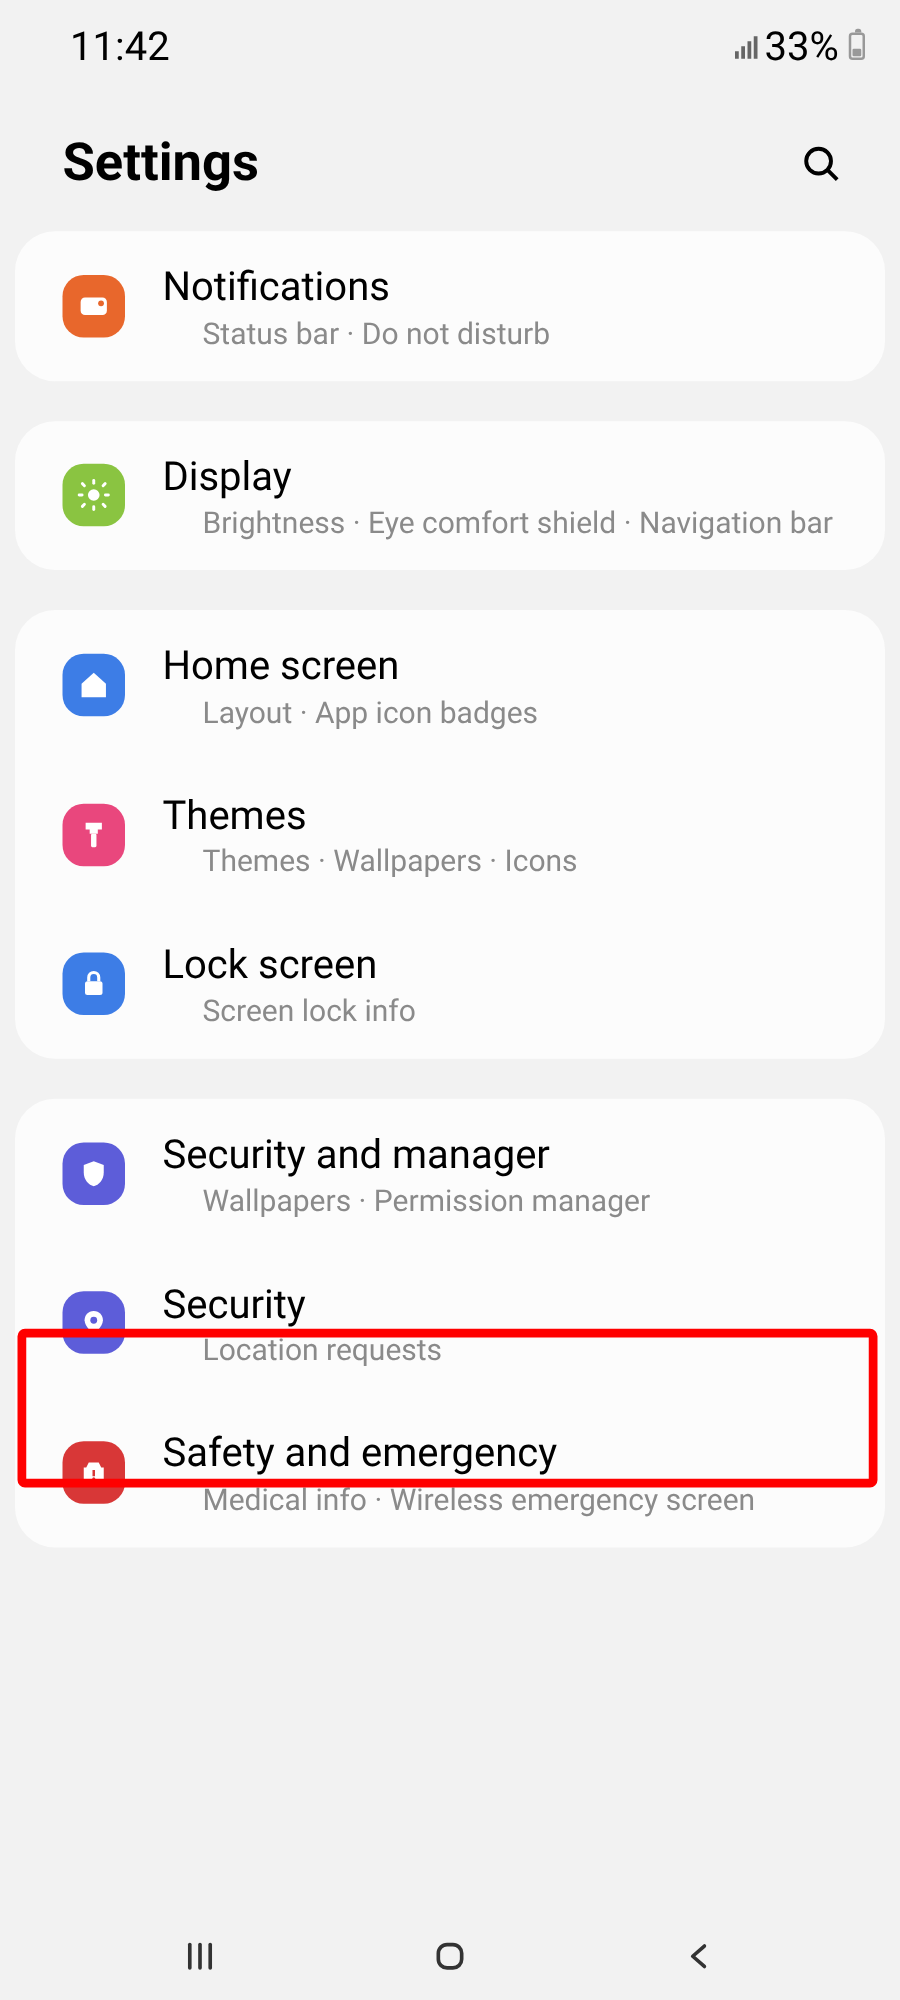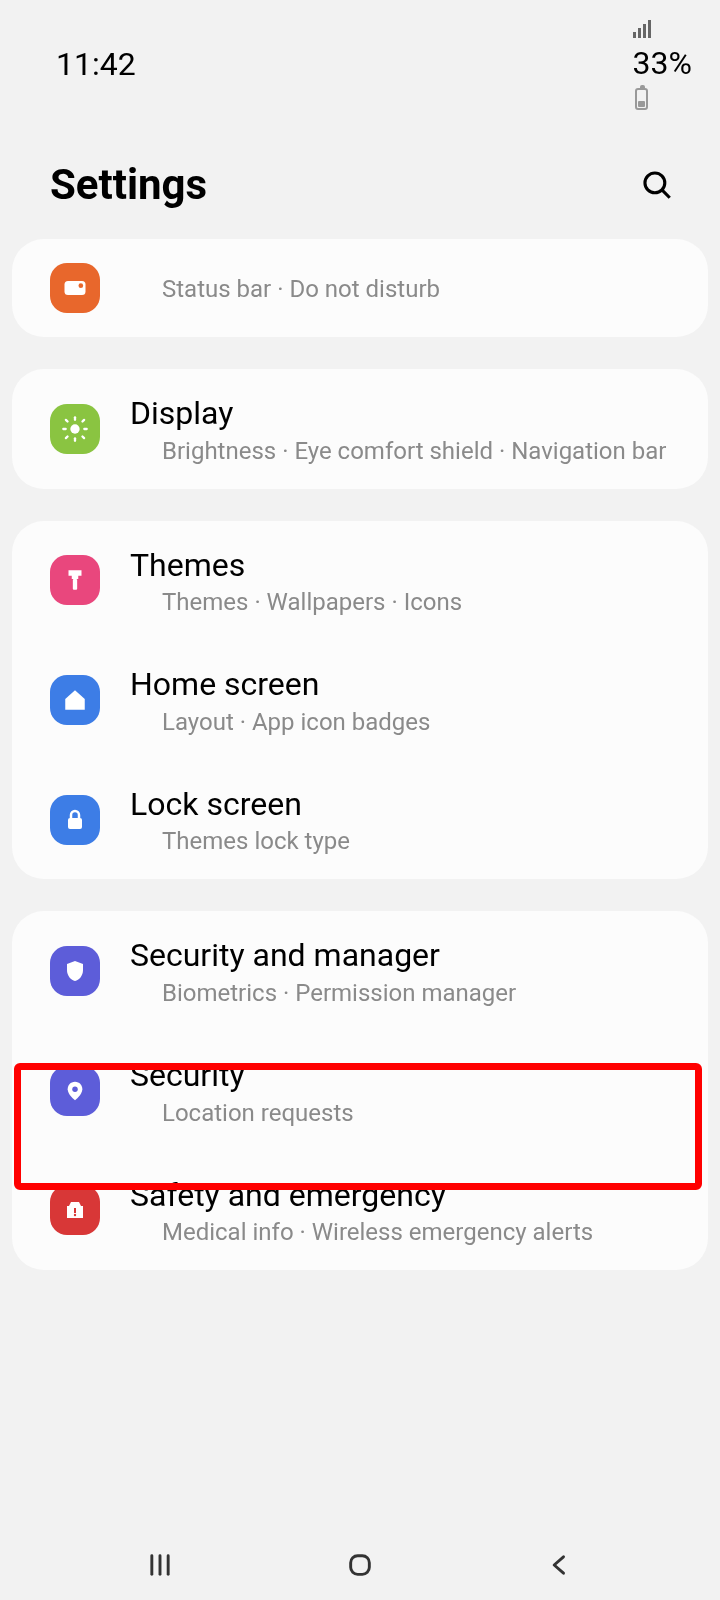--- a/index.html
+++ b/index.html
@@ -18,22 +18,22 @@
     .status-bar {
       display: flex;
       justify-content: space-between;
       align-items: center;
       padding: 18px 28px 10px 56px;
       font-size: 32px;
       color: #000;
     }
     .status-right {
       display: flex;
+      align-items: center;
       gap: 6px;
-      flex-direction: column;
     }
     .signal-icon {
       display: inline-flex;
       align-items: flex-end;
       gap: 2px;
       height: 20px;
     }
     .signal-bar {
       width: 3px;
       background: #666;
@@ -188,20 +188,21 @@
 
   <div class="group">
     <div class="settings-item">
       <div class="item-icon icon-orange">
         <svg width="28" height="28" viewBox="0 0 24 24" fill="#fff">
             <rect x="3" y="6" width="18" height="12" rx="3"></rect>
             <circle cx="17" cy="10" r="2" fill="#e8672c"></circle>
           </svg>
       </div>
       <div class="item-text">
+        <div class="item-title">Notifications</div>
         <div class="item-subtitle">Status bar  ·  Do not disturb</div>
       </div>
     </div>
   </div>
 
   <div class="group">
     <div class="settings-item">
       <div class="item-icon icon-green">
         <svg width="28" height="28" viewBox="0 0 24 24" fill="#fff">
             <circle cx="12" cy="12" r="4"></circle>
@@ -219,66 +220,66 @@
       </div>
       <div class="item-text">
         <div class="item-title">Display</div>
         <div class="item-subtitle">Brightness  ·  Eye comfort shield  ·  Navigation bar</div>
       </div>
     </div>
   </div>
 
   <div class="group">
     <div class="settings-item">
+      <div class="item-icon icon-blue">
+        <svg width="26" height="26" viewBox="0 0 24 24" fill="#fff">
+            <path d="M12 3 L21 11 V21 H3 V11 Z"></path>
+          </svg>
+      </div>
+      <div class="item-text">
+        <div class="item-title">Home screen</div>
+        <div class="item-subtitle">Layout  ·  App icon badges</div>
+      </div>
+    </div>
+    <div class="settings-item">
       <div class="item-icon icon-pink2">
         <svg width="26" height="26" viewBox="0 0 24 24" fill="#fff">
             <path d="M6 3 H18 V8 L15 8 V11 H9 V8 L6 8 Z"></path>
             <rect x="10" y="11" width="4" height="10" rx="1"></rect>
           </svg>
       </div>
       <div class="item-text">
         <div class="item-title">Themes</div>
         <div class="item-subtitle">Themes  ·  Wallpapers  ·  Icons</div>
       </div>
     </div>
     <div class="settings-item">
-      <div class="item-icon icon-blue">
-        <svg width="26" height="26" viewBox="0 0 24 24" fill="#fff">
-            <path d="M12 3 L21 11 V21 H3 V11 Z"></path>
-          </svg>
-      </div>
-      <div class="item-text">
-        <div class="item-title">Home screen</div>
-        <div class="item-subtitle">Layout  ·  App icon badges</div>
-      </div>
-    </div>
-    <div class="settings-item">
       <div class="item-icon icon-blue2">
         <svg width="24" height="24" viewBox="0 0 24 24" fill="#fff">
             <rect x="5" y="10" width="14" height="11" rx="2"></rect>
             <path d="M8 10 V7 a4 4 0 0 1 8 0 V10" fill="none" stroke="#fff" stroke-width="2.5"></path>
           </svg>
       </div>
       <div class="item-text">
         <div class="item-title">Lock screen</div>
-        <div class="item-subtitle">Themes lock type</div>
+        <div class="item-subtitle">Screen lock info</div>
       </div>
     </div>
   </div>
 
   <div class="group" style="position:relative;">
     <div class="settings-item" id="security-item">
       <div class="item-icon icon-purple">
         <svg width="24" height="26" viewBox="0 0 24 24" fill="#fff">
             <path d="M12 2 L20 5 V11 C20 17 16 21 12 22 C8 21 4 17 4 11 V5 Z"></path>
           </svg>
       </div>
       <div class="item-text">
         <div class="item-title">Security and manager</div>
-        <div class="item-subtitle">Biometrics  ·  Permission manager</div>
+        <div class="item-subtitle">Wallpapers  ·  Permission manager</div>
       </div>
     </div>
     <div class="settings-item">
       <div class="item-icon icon-purple2">
         <svg width="22" height="26" viewBox="0 0 24 24" fill="#fff">
             <path d="M12 2 C7 2 4 6 4 10 C4 16 12 22 12 22 S20 16 20 10 C20 6 17 2 12 2 Z"></path>
             <circle cx="12" cy="10" r="3" fill="#5d5dd9"></circle>
           </svg>
       </div>
       <div class="item-text">
@@ -289,21 +290,21 @@
     <div class="settings-item">
       <div class="item-icon icon-red">
         <svg width="24" height="24" viewBox="0 0 24 24" fill="#fff">
             <path d="M8 4 H16 L18 8 H20 V20 H4 V8 H6 Z"></path>
             <rect x="11" y="10" width="2" height="5" fill="#d83737"></rect>
             <circle cx="12" cy="17" r="1.2" fill="#d83737"></circle>
           </svg>
       </div>
       <div class="item-text">
         <div class="item-title">Safety and emergency</div>
-        <div class="item-subtitle">Medical info  ·  Wireless emergency alerts</div>
+        <div class="item-subtitle">Medical info  ·  Wireless emergency screen</div>
       </div>
     </div>
   </div>
 
 </div>
 
 <div class="highlight-box" style="left:14px; top:1063px; width:688px; height:127px;"></div>
 
 <div class="nav-bar">
   <div class="nav-btn">

